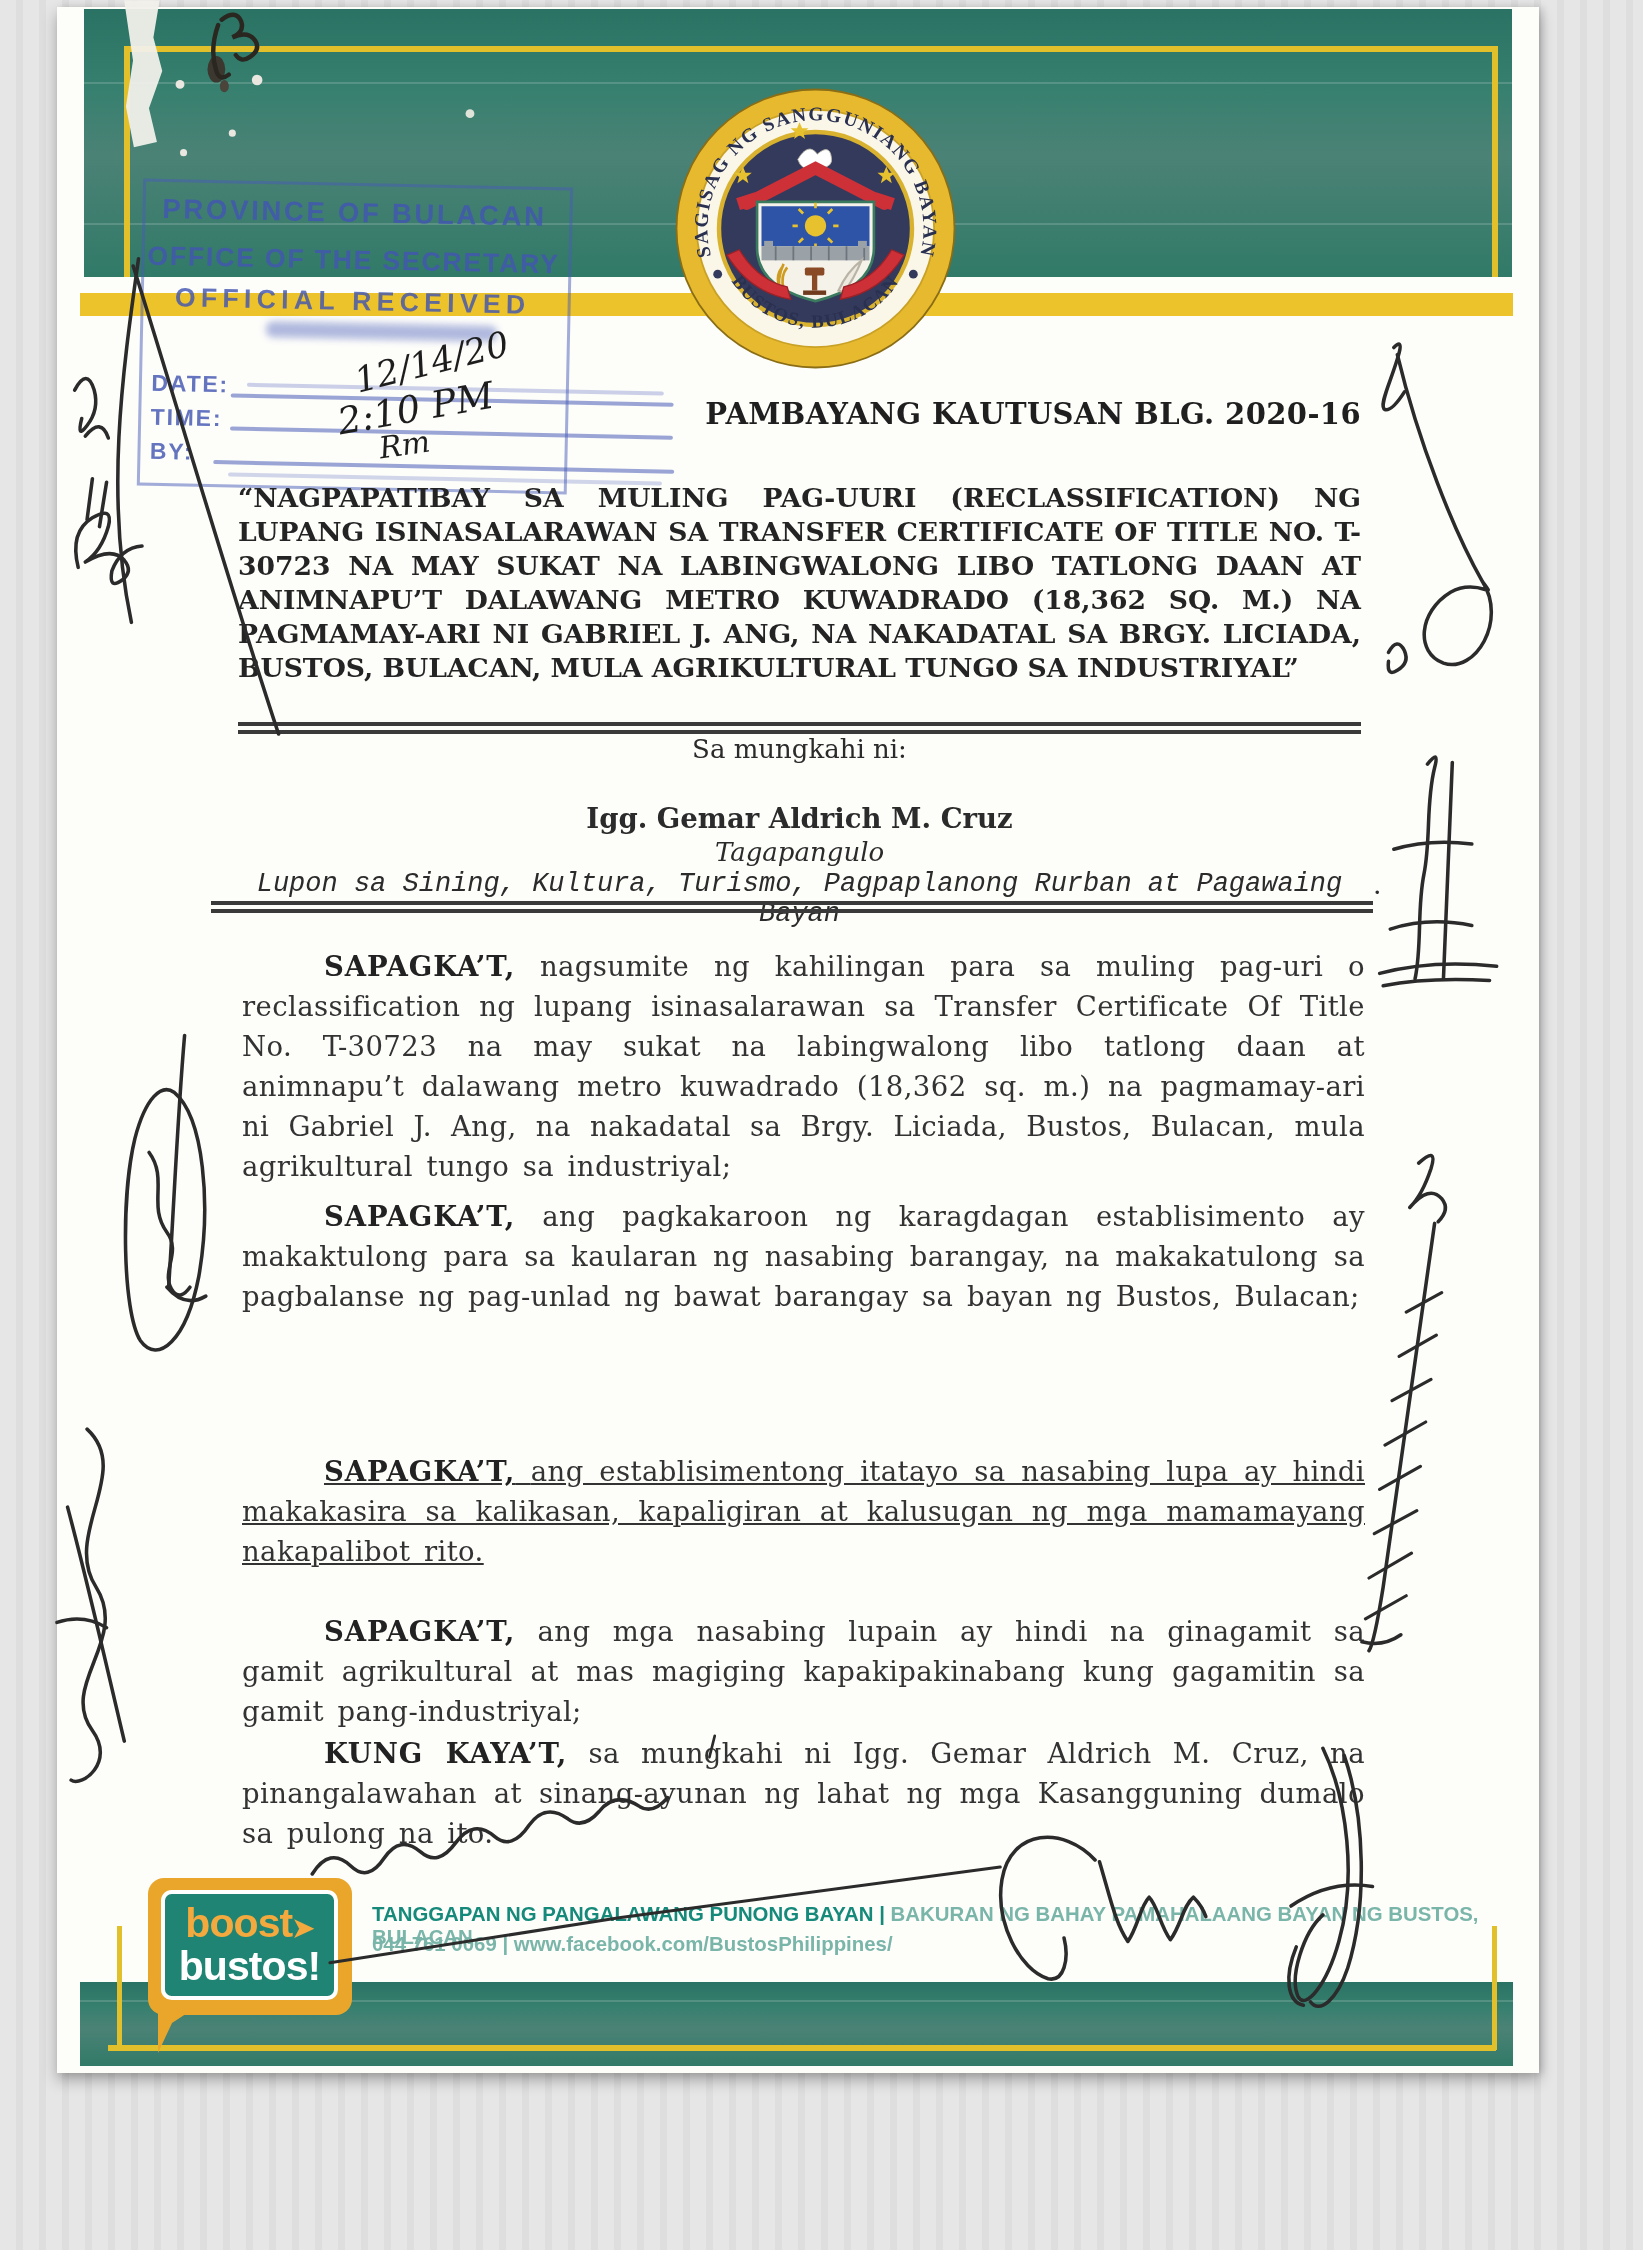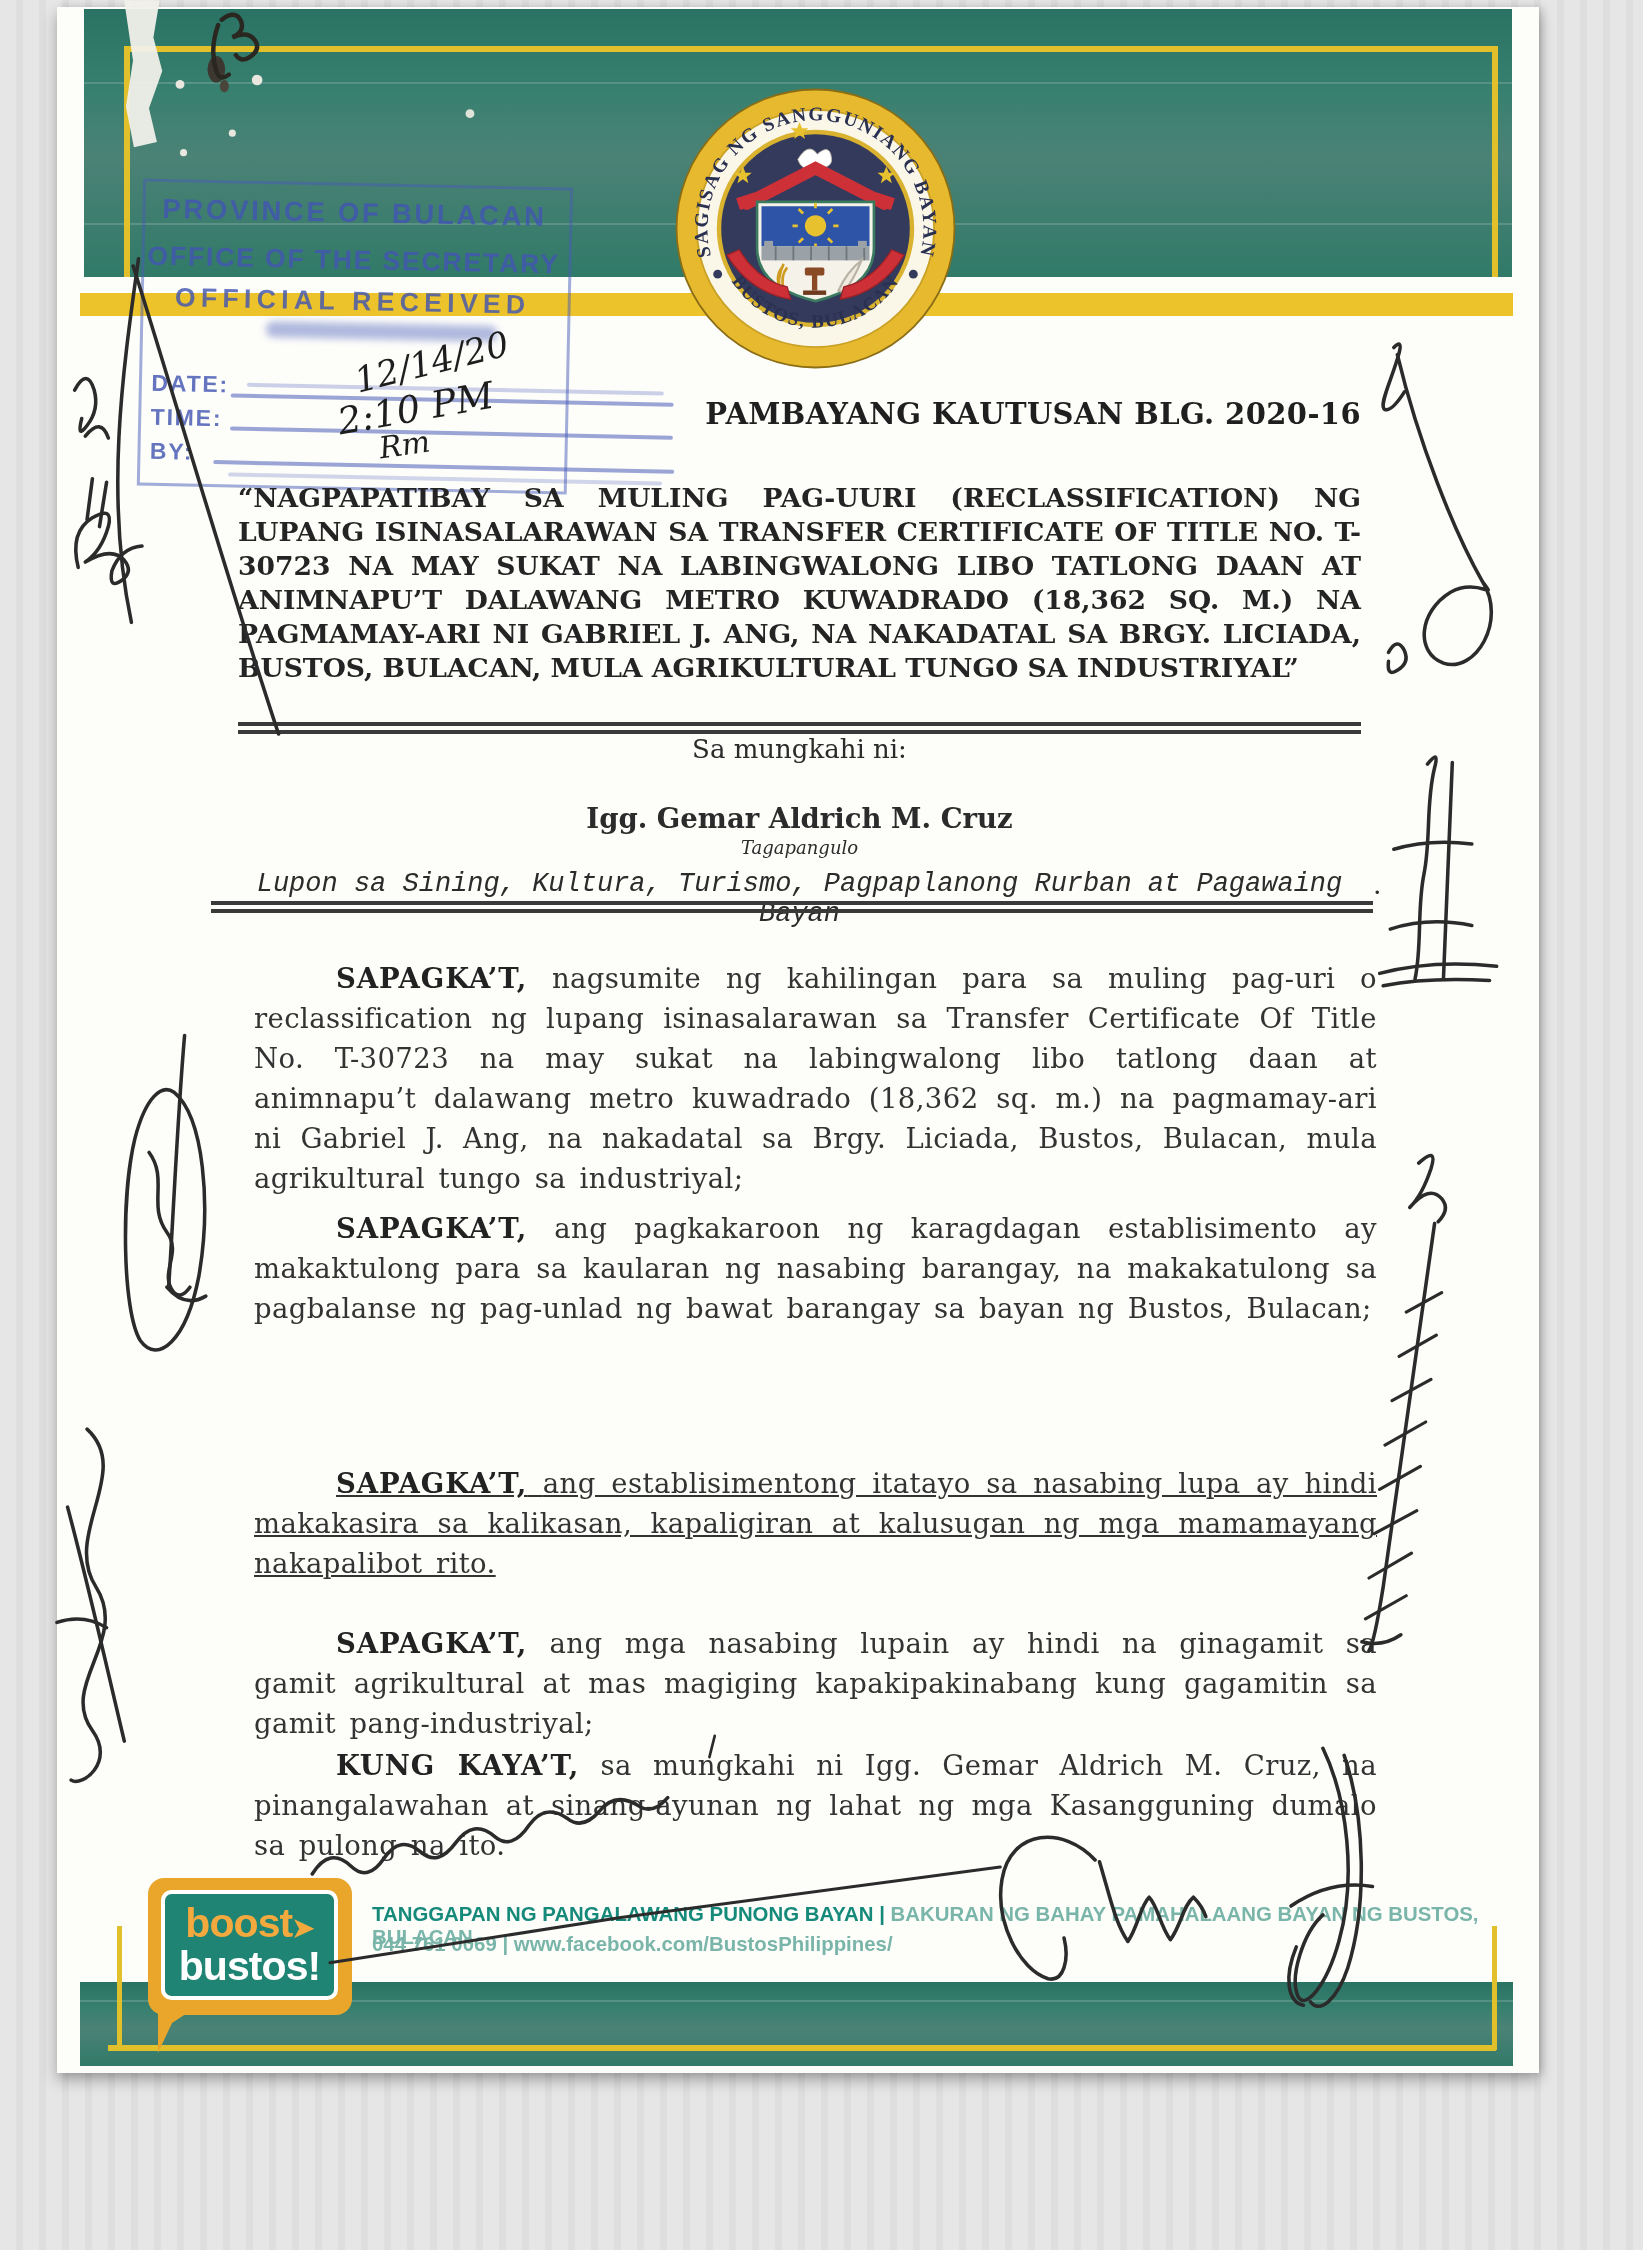--- a/index.html
+++ b/index.html
@@ -20,21 +20,21 @@
   .stamp .l{position:absolute;width:424px;left:7px;text-align:center;font-weight:bold;}
   .stamp .fld{position:absolute;font-weight:bold;font-size:23px;letter-spacing:1.8px;}
   .stamp .rule{position:absolute;height:4.4px;background:rgba(72,92,184,.55);border-radius:2.7px;}
   .stamp .smear{position:absolute;left:133px;top:149px;width:231px;height:16px;background:rgba(60,82,180,.40);filter:blur(3.5px);border-radius:7px;}
   .hand{position:absolute;color:#1d1d1d;font-family:"DejaVu Serif",serif;font-style:italic;}
   
   .doc-title{position:absolute;left:238px;top:397px;width:1123px;text-align:right;font-weight:bold;font-size:29px;letter-spacing:0.4px;color:#1f1f1f;}
   .subject{position:absolute;left:238px;top:481px;width:1123px;font-weight:bold;font-size:26.6px;line-height:34px;text-align:justify;color:#242424;}
   .rule2{position:absolute;height:4.4px;background:#3a3a3a;}
   .center-line{position:absolute;left:238px;width:1123px;text-align:center;color:#2b2b2b;}
-  .para{position:absolute;left:238px;width:1123px;font-size:27.5px;line-height:40px;text-align:justify;text-indent:82px;color:#333;word-spacing:4.4px;letter-spacing:0.4px;margin:16px;}
+  .para{position:absolute;left:238px;width:1123px;font-size:27.5px;line-height:40px;text-align:justify;text-indent:82px;color:#333;word-spacing:4.4px;letter-spacing:0.4px;margin:4px;}
   .para b{letter-spacing:0.9px;color:#222;}
   
   .logo-bubble{position:absolute;left:148px;top:1878px;width:204px;height:137px;background:#e9a62b;border-radius:16px;}
   .logo-tail{position:absolute;left:158px;top:2006px;width:0;height:0;border-left:14px solid #e9a62b;border-right:26.6px solid transparent;border-bottom:30px solid transparent;border-top:17.7px solid #e9a62b;}
   .logo-inner{position:absolute;left:161px;top:1890px;width:177px;height:110px;background:#1f8473;border:4.4px solid #fff;border-radius:10.6px;box-sizing:border-box;
               font-family:"Liberation Sans",sans-serif;font-weight:bold;text-align:center;line-height:1;}
   .logo-w1{display:block;margin-top:8.9px;font-size:41px;color:#f3a93e;letter-spacing:-0.9px;}
   .logo-w2{display:block;margin-top:1.8px;font-size:41px;color:#ffffff;letter-spacing:-0.9px;}
   .logo-arrow{font-size:26.6px;color:#f3a93e;}
   .foot-line{position:absolute;left:372px;font-family:"Liberation Sans",sans-serif;}
@@ -155,21 +155,21 @@
   <div class="hand" style="left:337px;top:387px;font-size:37px;transform:rotate(-10deg);">2:10 PM</div>
   <div class="hand" style="left:379px;top:427px;font-size:30px;transform:rotate(-8deg);">Rm</div>
 
   <div class="doc-title">PAMBAYANG KAUTUSAN BLG. 2020-16</div>
   <div class="subject">“NAGPAPATIBAY SA MULING PAG-UURI (RECLASSIFICATION) NG LUPANG ISINASALARAWAN SA TRANSFER CERTIFICATE OF TITLE NO. T-30723 NA MAY SUKAT NA LABINGWALONG LIBO TATLONG DAAN AT ANIMNAPU’T DALAWANG METRO KUWADRADO (18,362 SQ. M.) NA PAGMAMAY-ARI NI GABRIEL J. ANG, NA NAKADATAL SA BRGY. LICIADA, BUSTOS, BULACAN, MULA AGRIKULTURAL TUNGO SA INDUSTRIYAL”</div>
   <div class="rule2" style="left:238px;top:722px;width:1123px;"></div>
   <div class="rule2" style="left:238px;top:730px;width:1123px;"></div>
 
   <div class="center-line" style="top:734px;font-size:26px;">Sa mungkahi ni:</div>
   <div class="center-line" style="top:802px;font-size:27.5px;font-weight:bold;">Igg. Gemar Aldrich M. Cruz</div>
-  <div class="center-line" style="top:837px;font-size:18px;font-style:italic;">Tagapangulo</div>
+  <div class="center-line" style="top:837px;font-size:26px;font-style:italic;">Tagapangulo</div>
   <div class="center-line" style="top:869px;font-size:27px;font-style:italic;font-family:Liberation Mono, monospace;">Lupon sa Sining, Kultura, Turismo, Pagpaplanong Rurban at Pagawaing Bayan</div>
   <div class="abs" style="left:1373px;top:869px;font-size:26.6px;color:#2b2b2b;">.</div>
   <div class="rule2" style="left:211px;top:901px;width:1162px;"></div>
   <div class="rule2" style="left:211px;top:909px;width:1162px;"></div>
 
   <p class="para" style="top:942px;"><b>SAPAGKA’T,</b> <span>nagsumite ng kahilingan para sa muling pag-uri o reclassification ng lupang isinasalarawan sa Transfer Certificate Of Title No. T-30723 na may sukat na labingwalong libo tatlong daan at animnapu’t dalawang metro kuwadrado (18,362 sq. m.) na pagmamay-ari ni Gabriel J. Ang, na nakadatal sa Brgy. Liciada, Bustos, Bulacan, mula agrikultural tungo sa industriyal;</span></p>
   <p class="para" style="top:1192px;"><b>SAPAGKA’T,</b> <span>ang pagkakaroon ng karagdagan establisimento ay makaktulong para sa kaularan ng nasabing barangay, na makakatulong sa pagbalanse ng pag-unlad ng bawat barangay sa bayan ng Bustos, Bulacan;</span></p>
   <p class="para" style="top:1447px;text-decoration:underline;"><b>SAPAGKA’T,</b> <span>ang establisimentong itatayo sa nasabing lupa ay hindi makakasira sa kalikasan, kapaligiran at kalusugan ng mga mamamayang nakapalibot rito.</span></p>
   <p class="para" style="top:1607px;"><b>SAPAGKA’T,</b> <span>ang mga nasabing lupain ay hindi na ginagamit sa gamit agrikultural at mas magiging kapakipakinabang kung gagamitin sa gamit pang-industriyal;</span></p>
   <p class="para" style="top:1729px;"><b>KUNG KAYA’T,</b> <span>sa mungkahi ni Igg. Gemar Aldrich M. Cruz, na pinangalawahan at sinang-ayunan ng lahat ng mga Kasangguning dumalo sa pulong na ito.</span></p>

